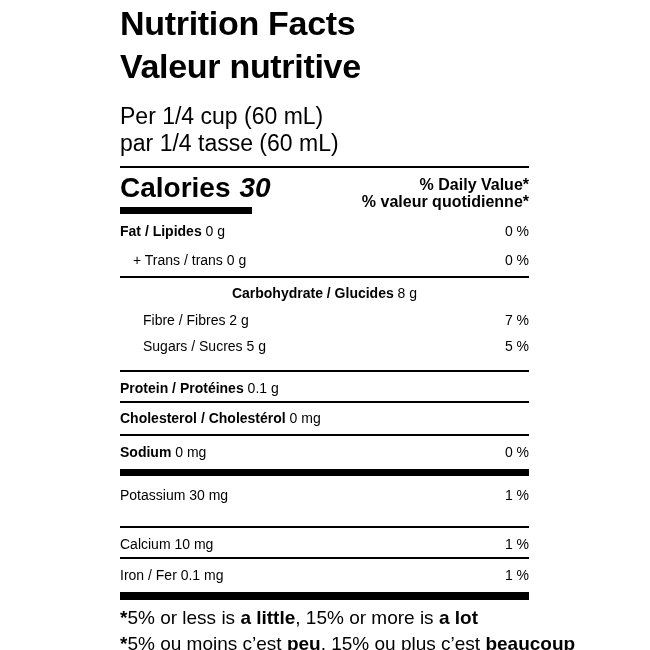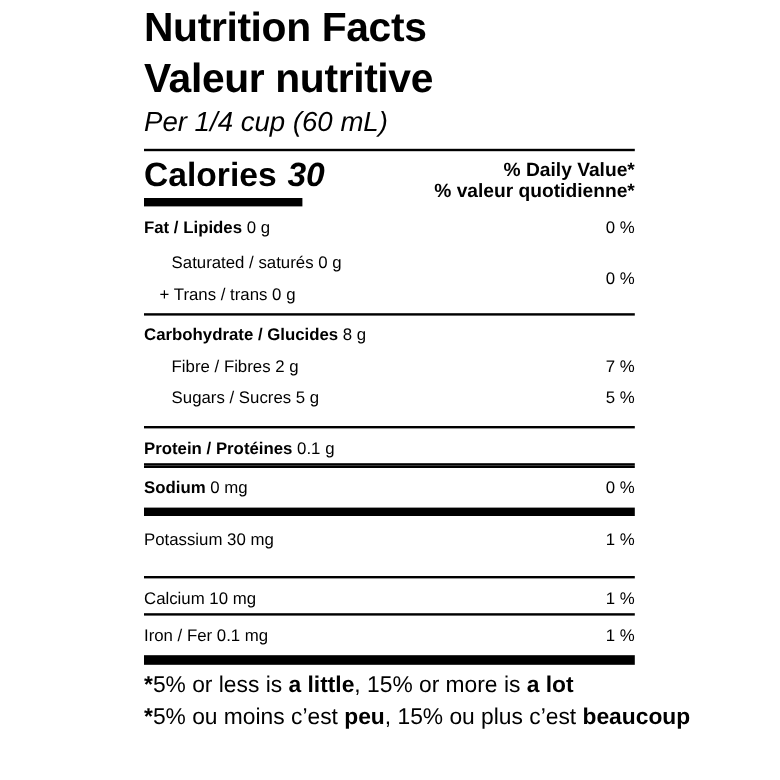--- a/index.html
+++ b/index.html
@@ -22,21 +22,21 @@
     font-size: 34px;
     line-height: 43px;
     letter-spacing: -0.3px;
     white-space: nowrap;
   }
   .serving {
     font-size: 23px;
     line-height: 27px;
     white-space: nowrap;
   }
-  .serving-first { margin-top: 0; font-style: italic; }
+  .serving-first { margin-top: 15px; }
   .hr {
     height: 2px;
     background: #000000;
   }
   .hr-top { margin-top: 9px; }
   .hr-thick {
     height: 7px;
     background: #000000;
   }
   .calories-row {
@@ -75,21 +75,21 @@
     line-height: 25px;
   }
   .row-label { white-space: nowrap; }
   .row-dv { white-space: nowrap; }
   .b { font-weight: bold; }
   .row-fat { padding: 3px 0 2px 0; }
   .row-sat-trans { padding: 1px 0 2px 0; }
   .sat-trans-lines div { line-height: 27px; }
   .ind1 { padding-left: 23px; }
   .ind2 { padding-left: 13px; }
-  .row-carb { padding: 3px 0 1px 0; }
+  .row-carb { padding: 3px 0 1px 0; justify-content: center; }
   .row-fibre { padding: 1px 0 0 0; justify-content: space-between; }
   .row-sugars { padding: 1px 0 11px 0; }
   .row-protein { padding: 4px 0 0 0; }
   .row-cholesterol { padding: 3px 0 3px 0; }
   .row-sodium { padding: 4px 0 4px 0; }
   .row-potassium { padding: 7px 0 18px 0; }
   .row-calcium { padding: 4px 0 0 0; }
   .row-iron { padding: 4px 0 4px 0; }
   .hr-bottom { height: 8px; }
   .footnotes { margin-top: 5px; }
@@ -101,20 +101,21 @@
 </style>
 </head>
 <body>
 
 <div class="nf-label">
 
   <div class="title">Nutrition Facts</div>
   <div class="title">Valeur nutritive</div>
 
   <div class="serving serving-first">Per 1/4 cup (60 mL)</div>
+  <div class="serving">par 1/4 tasse (60 mL)</div>
 
   <div class="hr hr-top"></div>
 
   <div class="calories-row">
     <div>
       <div class="calories-text">
         <span>Calories</span><span class="calories-value">30</span>
       </div>
       <div class="calories-bar"></div>
     </div>
@@ -126,21 +127,20 @@
 
   <div class="row row-fat">
     <div class="row-label">
       <span class="b">Fat / Lipides</span><span> 0 g</span>
     </div>
     <div class="row-dv">0 %</div>
   </div>
 
   <div class="row row-sat-trans">
     <div class="sat-trans-lines">
-      <div class="ind1">Saturated / saturés 0 g</div>
       <div class="ind2">+ Trans / trans 0 g</div>
     </div>
     <div class="row-dv">0 %</div>
   </div>
 
   <div class="hr"></div>
 
   <div class="row row-carb">
     <div class="row-label">
       <span class="b">Carbohydrate / Glucides</span><span> 8 g</span>
@@ -160,20 +160,25 @@
   <div class="hr"></div>
 
   <div class="row row-protein">
     <div class="row-label">
       <span class="b">Protein / Protéines</span><span> 0.1 g</span>
     </div>
   </div>
 
   <div class="hr"></div>
 
+  <div class="row row-cholesterol">
+    <div class="row-label">
+      <span class="b">Cholesterol / Cholestérol</span><span> 0 mg</span>
+    </div>
+  </div>
 
   <div class="hr"></div>
 
   <div class="row row-sodium">
     <div class="row-label">
       <span class="b">Sodium</span><span> 0 mg</span>
     </div>
     <div class="row-dv">0 %</div>
   </div>
 

